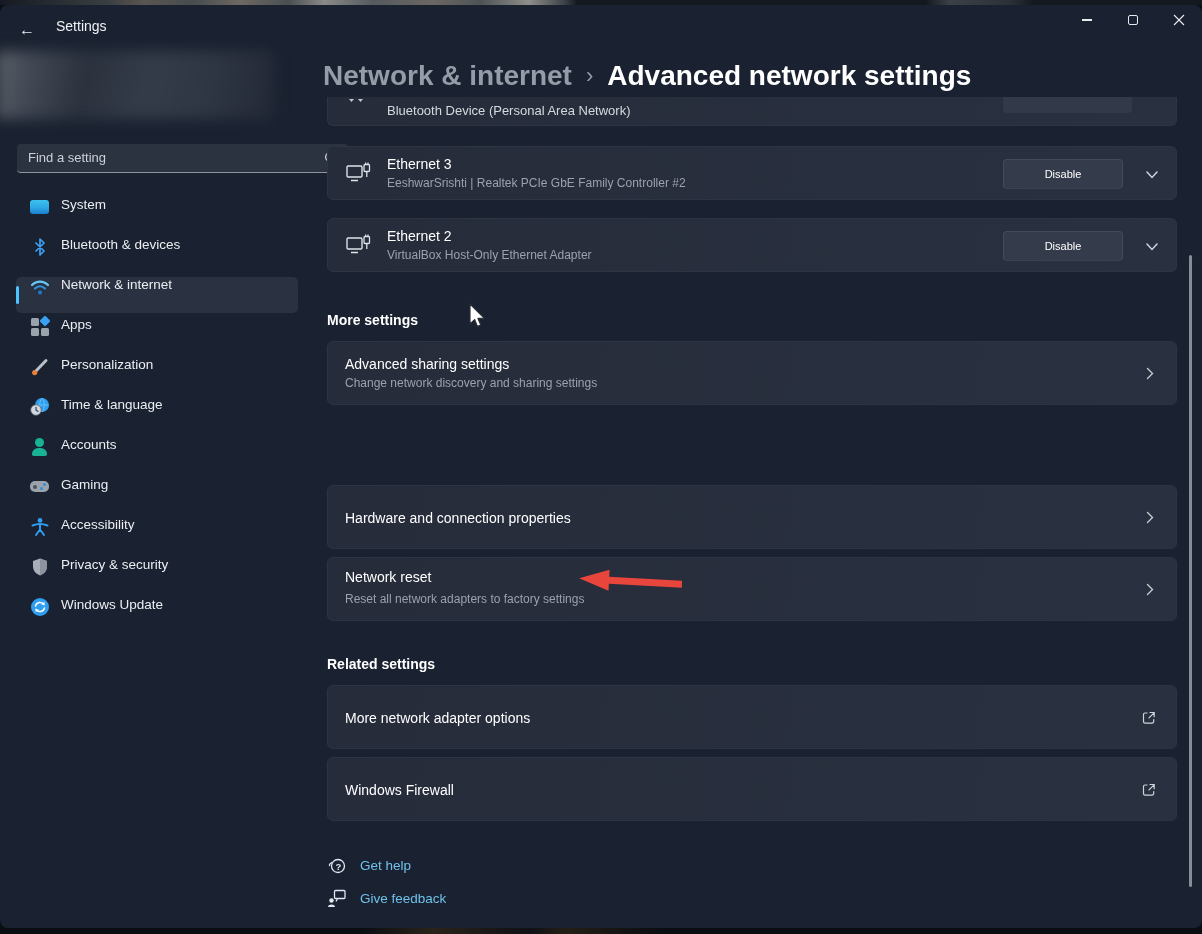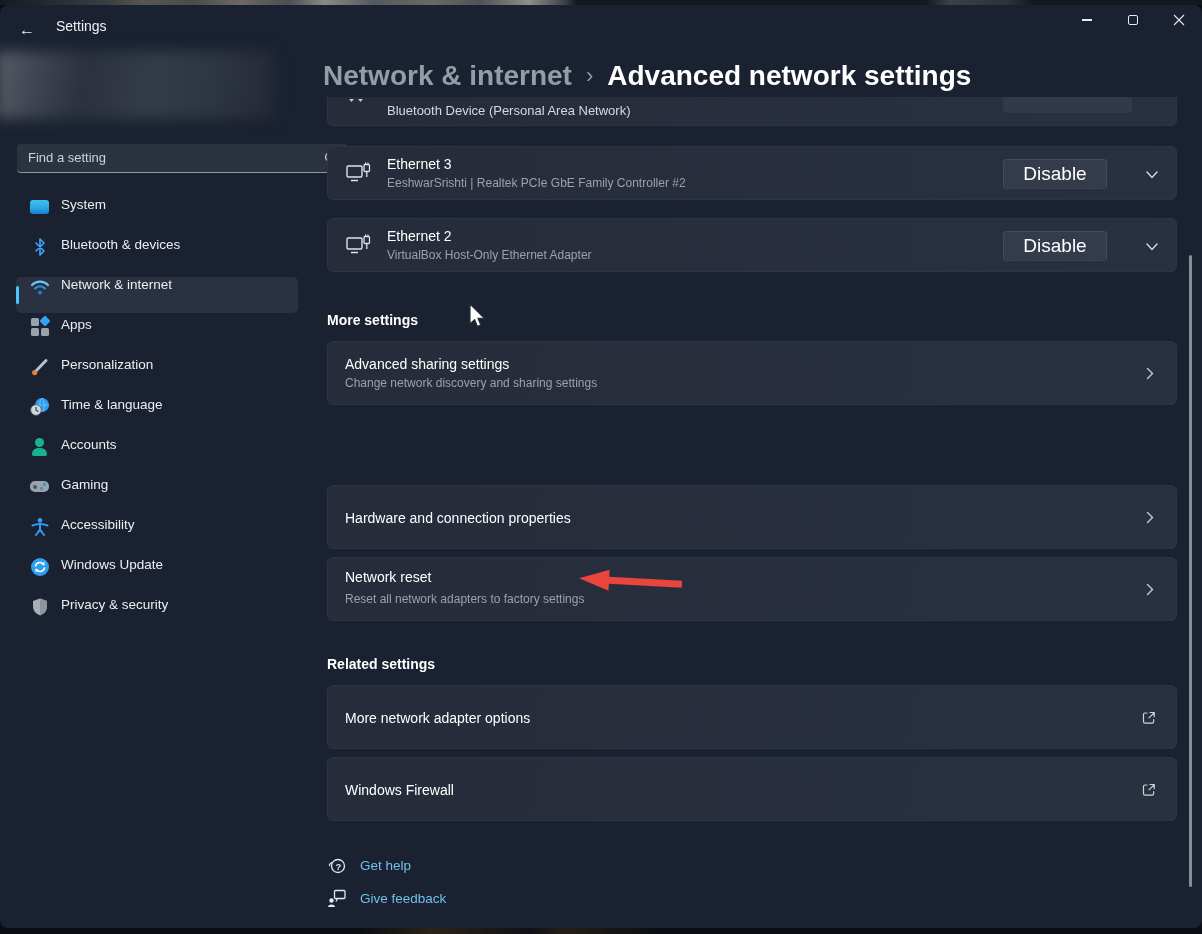--- a/index.html
+++ b/index.html
@@ -106,23 +106,23 @@
     background:linear-gradient(100deg,#262c3a 0%, #29303f 100%);
     border:1px solid #2d3443; border-radius:6px;
   }
   .card .row-title { position:absolute; left:59px; font-size:14px; color:#ffffff; white-space:nowrap; }
   .card .row-sub { position:absolute; left:59px; font-size:12px; color:#9ba2ad; white-space:nowrap; }
   .settings-row .row-title { left:17px; }
   .settings-row .row-sub { left:17px; }
 
   .adapter-icon { position:absolute; left:18px; top:15px; }
   .disable-btn {
-    position:absolute; left:675px; width:104px; height:30px;
+    position:absolute; left:675px; width:120px; height:30px;
     background:#343b4a; border:1px solid #444b5a; border-bottom-color:#3a4150;
-    border-radius:4px; color:#ffffff; font-size:19px;
+    border-radius:4px; color:#ffffff; font-size:11px;
     font-family:"Liberation Sans",sans-serif;
     display:flex; align-items:center; justify-content:center;
   }
   .expander { position:absolute; left:817px; width:14px; height:10px; }
   .chev-right { position:absolute; left:818px; width:8px; height:13px; }
   .ext-icon { position:absolute; left:813px; width:16px; height:16px; }
 
   .section-heading { position:absolute; left:327px; font-size:14px; font-weight:700; color:#ffffff; }
 
   .footer-link { position:absolute; display:flex; align-items:center; }
@@ -266,39 +266,39 @@
           <path d="M10 8.5 L10 12.5 M10 12.5 L6 18 M10 12.5 L14 18" stroke="#2f9df0" stroke-width="2" fill="none" stroke-linecap="round"></path>
         </svg>
       </div>
       <div class="nav-label">Accessibility</div>
     </div>
 
     <div class="nav-item">
 
       <div class="nav-icon">
         <svg width="20" height="20" viewBox="0 0 20 20">
+          <path d="M10 1.5 L17 4 V9.2 C17 14.2 13.6 16.8 10 18.5 C6.4 16.8 3 14.2 3 9.2 V4 Z" fill="#a8afb9"></path>
+          <path d="M10 1.5 L17 4 V9.2 C17 14.2 13.6 16.8 10 18.5 Z" fill="#8d949f"></path>
+        </svg>
+      </div>
+      <div class="nav-label">Privacy &amp; security</div>
+    </div>
+
+    <div class="nav-item">
+
+      <div class="nav-icon">
+        <svg width="20" height="20" viewBox="0 0 20 20">
           <circle cx="10" cy="10" r="9" fill="#2f9df0"></circle>
           <path d="M5.5 9 A4.7 4.7 0 0 1 14 7.6" fill="none" stroke="#ffffff" stroke-width="1.5" stroke-linecap="round"></path>
           <path d="M14.5 11 A4.7 4.7 0 0 1 6 12.4" fill="none" stroke="#ffffff" stroke-width="1.5" stroke-linecap="round"></path>
           <path d="M14.6 4.8 L14.2 8 L11.2 7.2 Z" fill="#ffffff"></path>
           <path d="M5.4 15.2 L5.8 12 L8.8 12.8 Z" fill="#ffffff"></path>
         </svg>
       </div>
       <div class="nav-label">Windows Update</div>
-    </div>
-
-    <div class="nav-item">
-
-      <div class="nav-icon">
-        <svg width="20" height="20" viewBox="0 0 20 20">
-          <path d="M10 1.5 L17 4 V9.2 C17 14.2 13.6 16.8 10 18.5 C6.4 16.8 3 14.2 3 9.2 V4 Z" fill="#a8afb9"></path>
-          <path d="M10 1.5 L17 4 V9.2 C17 14.2 13.6 16.8 10 18.5 Z" fill="#8d949f"></path>
-        </svg>
-      </div>
-      <div class="nav-label">Privacy &amp; security</div>
     </div>
 
   </div>
 
   <div class="breadcrumb">
     <span class="parent">Network &amp; internet</span><span class="sep">›</span><span class="current">Advanced network settings</span>
   </div>
 
   <div class="card" style="top:92px; height:29px; border-radius:0 0 6px 6px; border-top:none;">
     <svg style="position:absolute; left:20px; top:1px;" width="18" height="9" viewBox="0 0 18 9">

